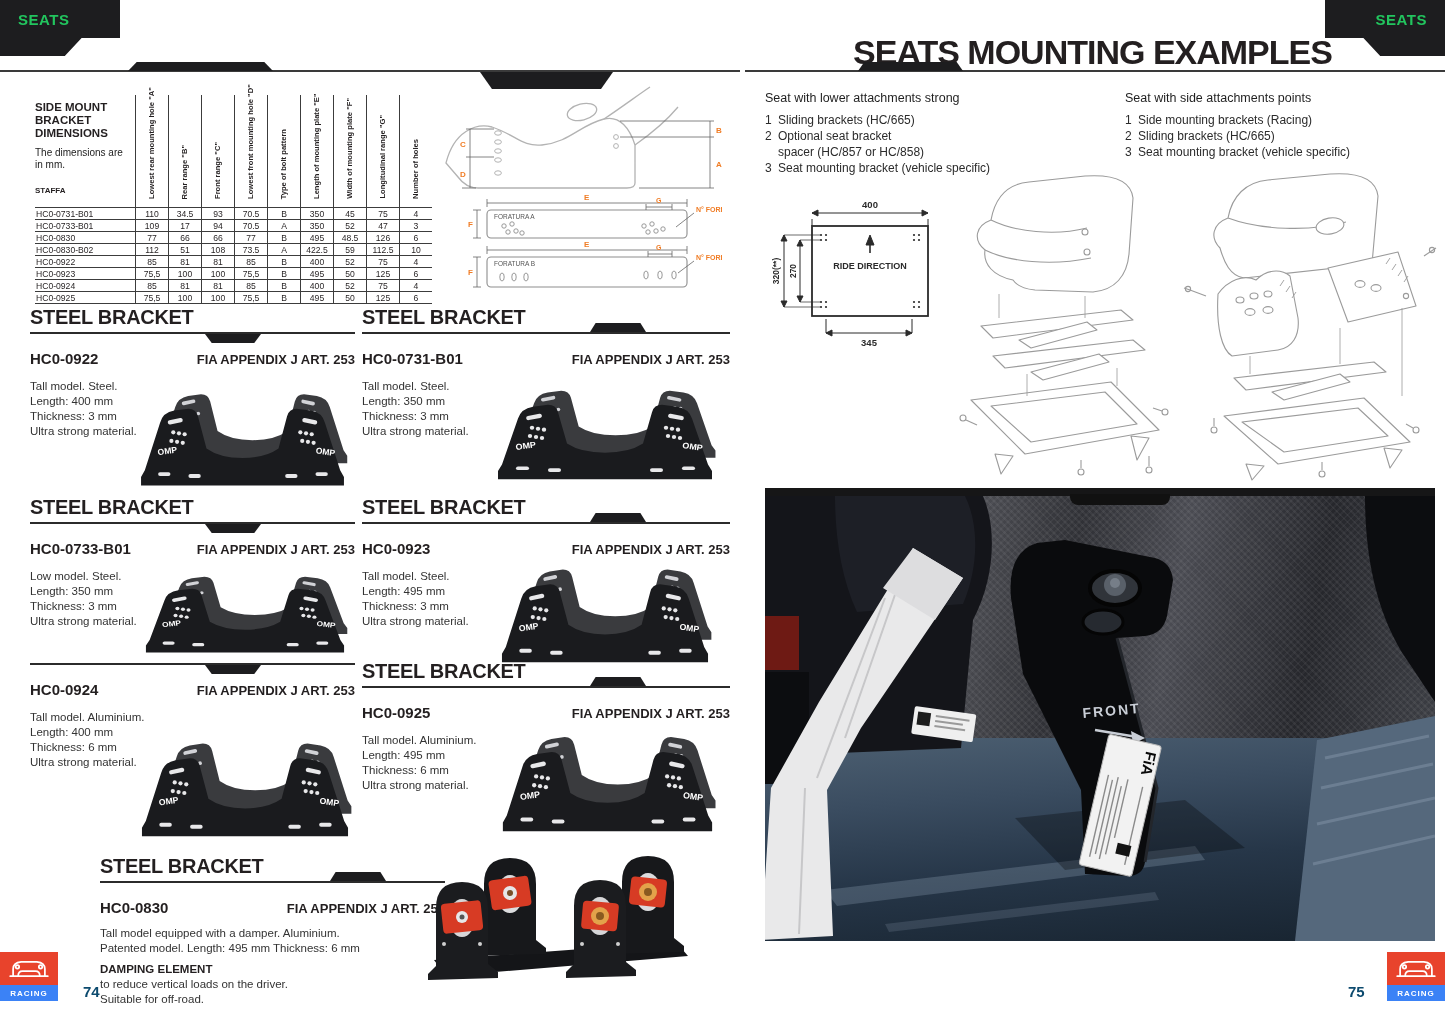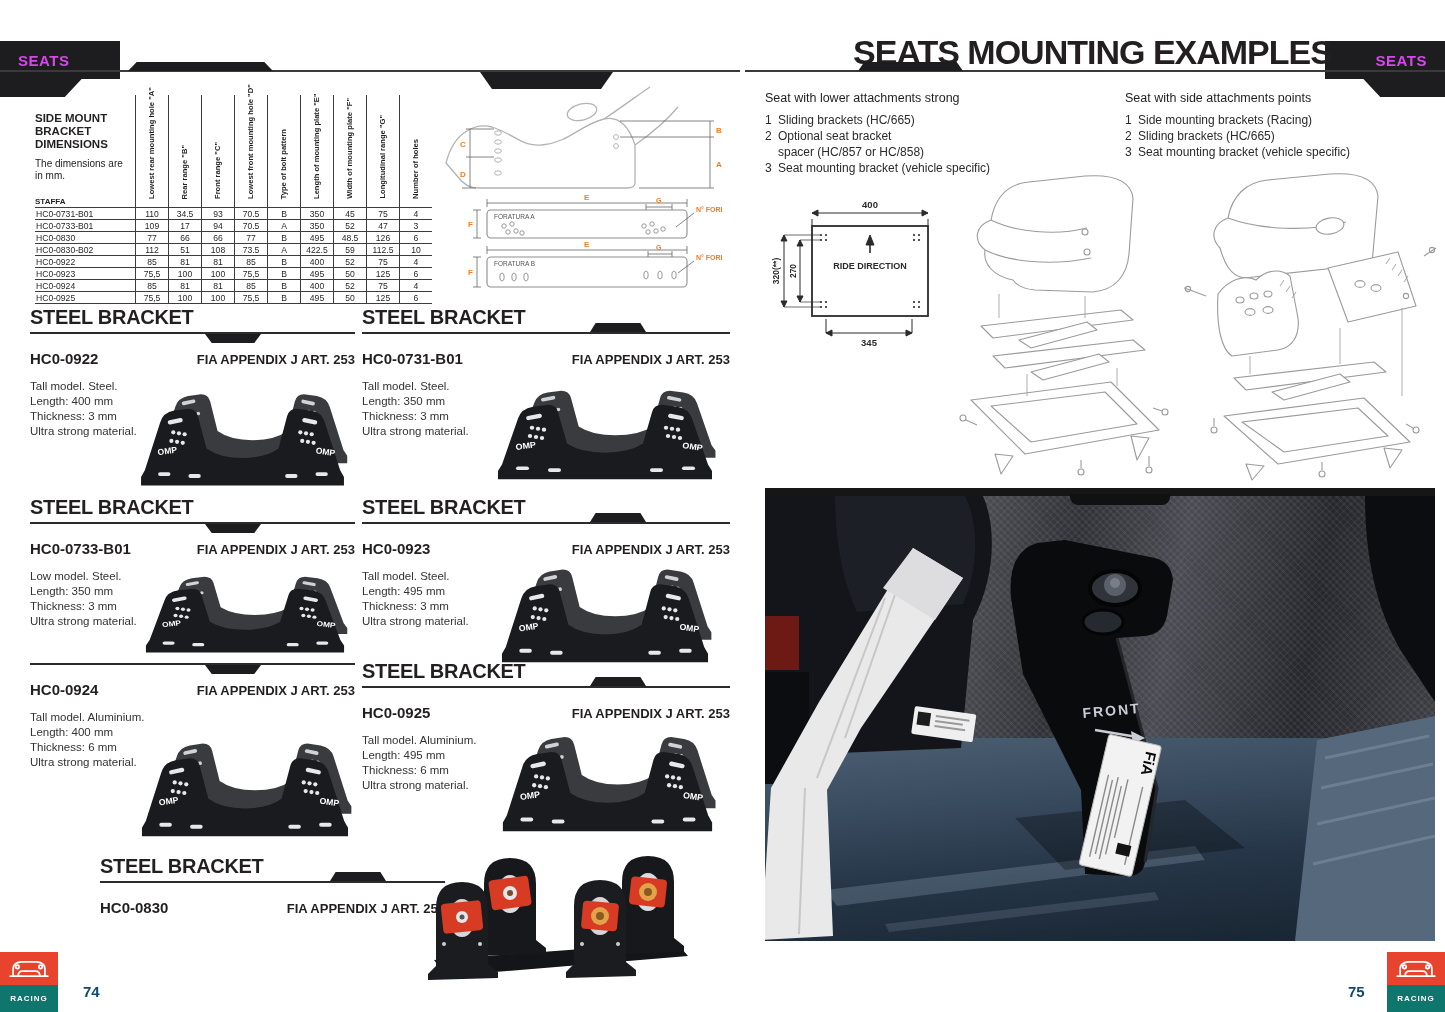--- a/index.html
+++ b/index.html
@@ -1,22 +1,22 @@
 <!DOCTYPE html>
 <html><head>
 <meta charset="utf-8">
 <style>
   html,body{margin:0;padding:0;background:#ffffff;}
   body{width:1445px;height:1012px;position:relative;overflow:hidden;
        font-family:"Liberation Sans",sans-serif;color:#231f20;}
   .abs{position:absolute;}
 
   
-  .corner-tab{position:absolute;background:#1d1d1f;color:#d946ef;font-weight:bold;
-              font-size:15px;letter-spacing:.5px;margin-top:41px;}
+  .corner-tab{position:absolute;background:#1d1d1f;color:#22c55e;font-weight:bold;
+              font-size:15px;letter-spacing:.5px;}
   .tab-left{left:0;top:0;width:120px;height:56px;
             clip-path:polygon(0 0,100% 0,100% 68%,68% 68%,54% 100%,0 100%);}
   .tab-left span{position:absolute;left:18px;top:11px;}
   .tab-right{right:0;top:0;width:120px;height:56px;
              clip-path:polygon(0 0,100% 0,100% 100%,46% 100%,32% 68%,0 68%);}
   .tab-right span{position:absolute;right:18px;top:11px;}
   .page-title{position:absolute;margin:0;font-weight:800;letter-spacing:-1px;
               color:#231f20;white-space:nowrap;}
   .title-left{left:0;width:740px;top:26px;font-size:41px;text-align:center;}
   .title-right{left:740px;width:705px;top:33px;font-size:34px;text-align:center;}
@@ -25,21 +25,21 @@
   .rule-right{left:745px;width:700px;}
   .trap{position:absolute;background:#1d1d1f;}
   .trap-up{clip-path:polygon(6% 0,94% 0,100% 100%,0 100%);}
   .trap-down{clip-path:polygon(0 0,100% 0,91% 100%,9% 100%);}
 
   
   .dims-table{position:absolute;left:35px;top:95px;width:386px;
               border-collapse:collapse;table-layout:fixed;}
   .dims-table th,.dims-table td{border-left:1px solid #3c3c3c;}
   .dims-table tr>*:first-child{border-left:none;}
-  .th-info{width:96px;vertical-align:bottom;text-align:left;padding:0 4px 1px 0;}
+  .th-info{width:96px;vertical-align:bottom;text-align:left;padding:0 4px 12px 0;}
   .tbl-title{font-weight:800;font-size:11.5px;line-height:1.12;}
   .tbl-note{font-size:10px;font-weight:normal;margin-top:7px;color:#222;line-height:1.15;}
   .tbl-staffa{font-weight:800;font-size:8px;margin-top:16px;}
   .th-col{width:32px;height:108px;vertical-align:bottom;padding:0 0 4px 0;}
   .th-col span{writing-mode:vertical-rl;transform:rotate(180deg);display:inline-block;
                font-size:7.6px;font-weight:bold;line-height:1;max-height:104px;white-space:nowrap;}
   .dims-table thead th{border-bottom:1px solid #3c3c3c;}
   .dims-table tbody td{border-top:1px solid #3c3c3c;font-size:8.6px;text-align:center;
                        height:11px;padding:0;}
   .dims-table tbody tr:last-child td{border-bottom:1px solid #3c3c3c;}
@@ -80,21 +80,21 @@
   .ph-bar{position:absolute;left:0;top:0;width:670px;height:8px;background:#161617;}
   .ph-tab{position:absolute;left:305px;top:6px;width:100px;height:11px;background:#111;
           border-radius:0 0 8px 8px;}
   .ph-overlay{position:absolute;left:0;top:0;}
 
   
   .pagenum{position:absolute;font-size:15px;font-weight:bold;color:#0c4a6e;}
   .racing-badge{position:absolute;width:58px;}
   .racing-red{width:58px;height:33px;background:#e8432c;display:flex;
               align-items:center;justify-content:center;}
-  .racing-label{width:58px;height:27px;background:#0f766e;color:#fff;font-size:8px;
+  .racing-label{width:58px;height:16px;background:#3b82f6;color:#fff;font-size:8px;
                 font-weight:bold;letter-spacing:1px;display:flex;align-items:center;
                 justify-content:center;}
 </style>
 </head>
 <body>
 
 <svg width="0" height="0" style="position:absolute">
   <defs>
     <symbol id="sym-bracket" viewBox="0 0 230 135">
       <g transform="translate(14,-12) scale(0.97)" opacity="0.94">
@@ -519,20 +519,27 @@
   </section>
 
   <section class="product" style="left:100px;top:855px;width:345px;height:140px">
     <h2 class="p-title">STEEL BRACKET</h2>
     <div class="p-rule">
         <span class="p-trap above" style="left:230px"></span>
       </div>
     <div class="p-codeline">
       <span class="p-code">HC0-0830</span>
       <span class="p-fia">FIA APPENDIX J ART. 253</span>
+    </div>
+    <div class="p-desc-wide">
+      <div>Tall model equipped with a damper. Aluminium.</div>
+      <div>Patented model. Length: 495 mm Thickness: 6 mm</div>
+      <div class="p-damp-title">DAMPING ELEMENT</div>
+      <div>to reduce vertical loads on the driver.</div>
+      <div>Suitable for off-road.</div>
     </div>
   </section>
   <svg class="abs" style="left:425px;top:848px" width="272" height="140">
       <use href="#sym-damper"></use>
     </svg>
 
 </div>
 
 <div class="abs" style="left:740px;top:0;width:705px;height:1012px">
 

